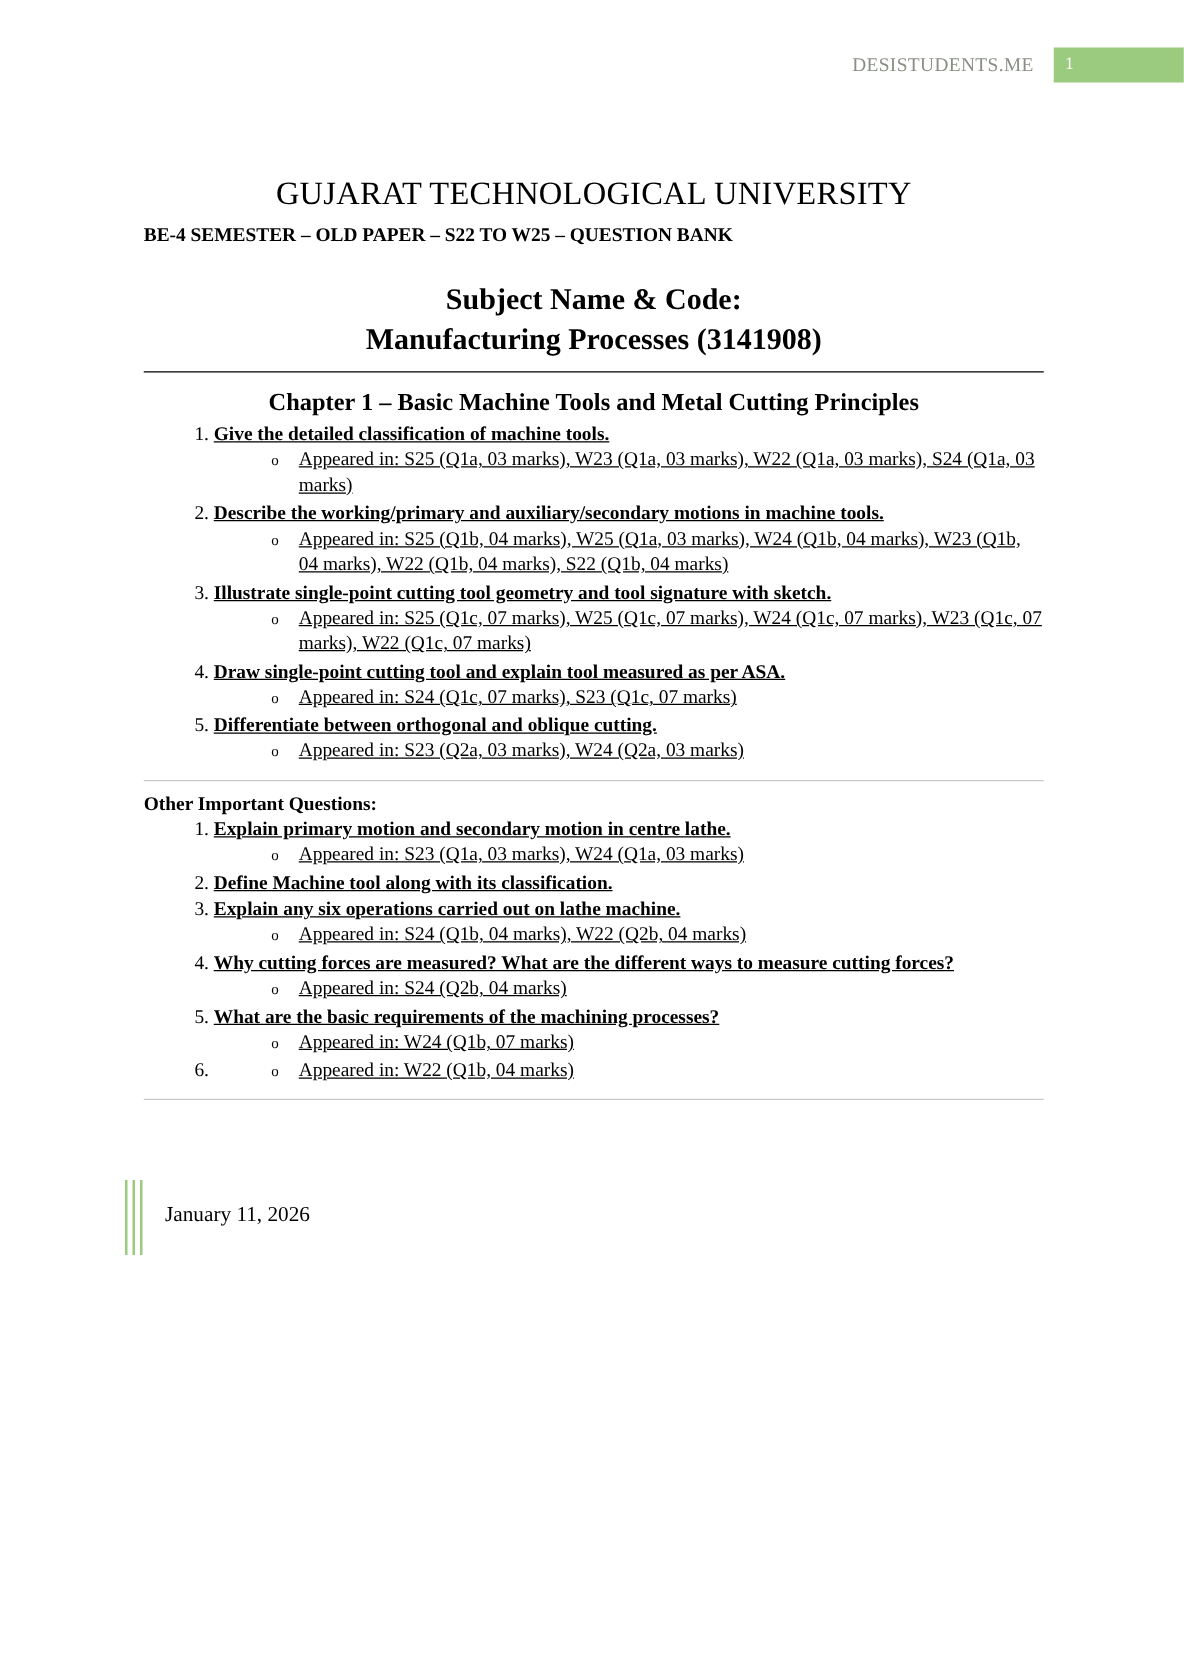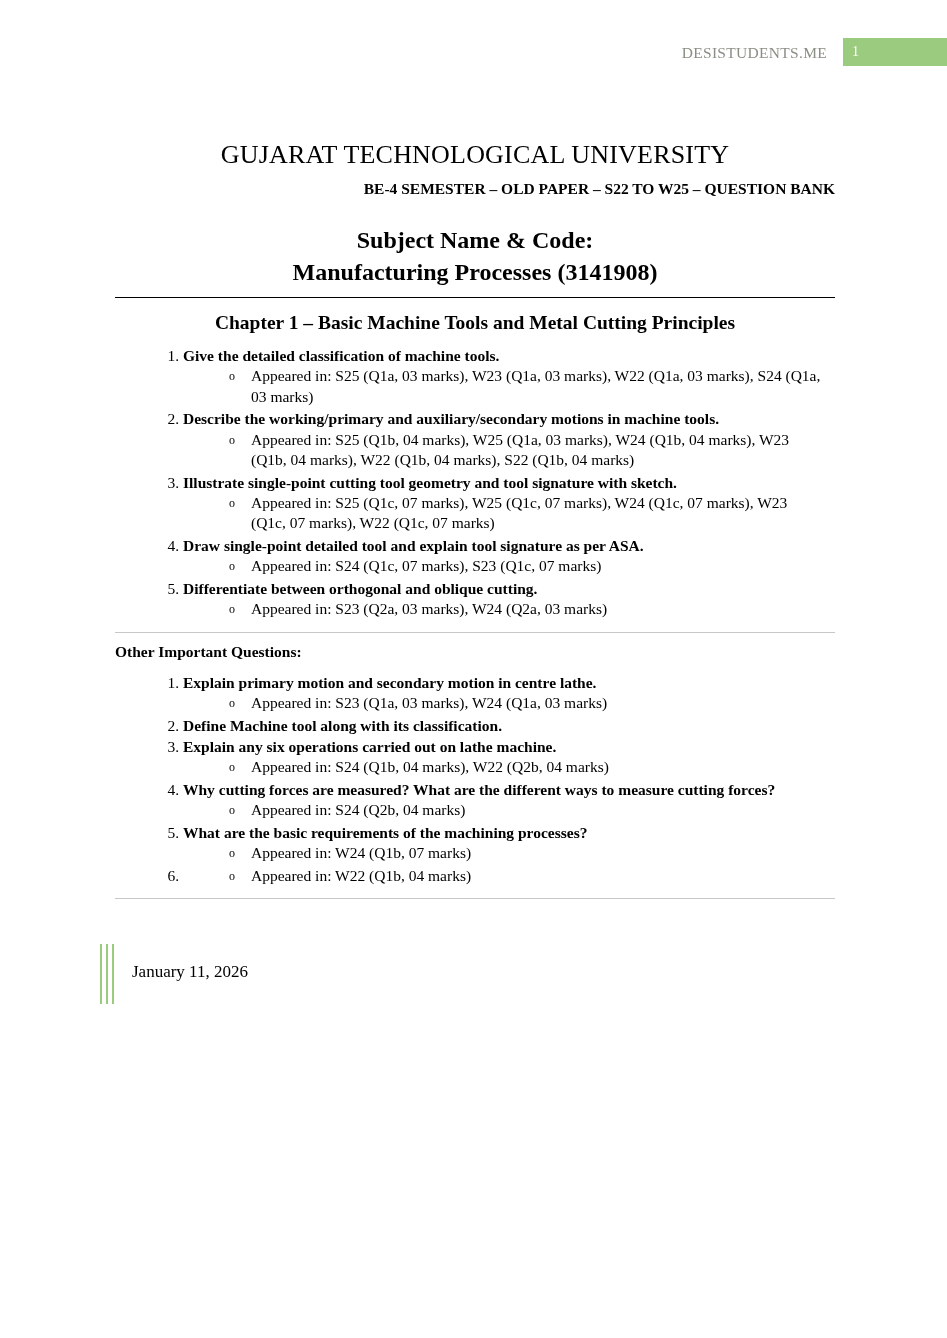--- a/index.html
+++ b/index.html
@@ -67,21 +67,21 @@
   }
 
   .doc-title {
     text-align: center;
     font-size: 26px;
     font-weight: normal;
     letter-spacing: 0.2px;
     margin: 0 0 10px 0;
   }
   .doc-subtitle {
-    text-align: right;
+    text-align: left;
     font-size: 15.5px;
     font-weight: bold;
     margin: 0 0 26px 0;
   }
   .subject-block {
     text-align: center;
     font-size: 24px;
     font-weight: bold;
     line-height: 1.35;
     margin: 0 0 8px 0;
@@ -98,23 +98,24 @@
     font-weight: bold;
     margin: 0 0 4px 0;
   }
   .section-label {
     font-size: 15.5px;
     font-weight: bold;
     margin: 0 0 1px 0;
   }
 
   ol.qlist {
-    margin: 12px;
+    margin: 0;
     padding-left: 56px;
     list-style-type: decimal;
+    text-decoration: underline;
   }
   ol.qlist > li {
     font-size: 15.5px;
     font-weight: bold;
     margin: 0 0 1px 0;
     line-height: 1.32;
   }
   ol.qlist > li::marker {
     font-weight: normal;
   }
@@ -220,21 +221,21 @@
           <li>Appeared in: S25 (Q1b, 04 marks), W25 (Q1a, 03 marks), W24 (Q1b, 04 marks), W23 (Q1b, 04 marks), W22 (Q1b, 04 marks), S22 (Q1b, 04 marks)</li>
         </ul>
       </li>
       <li>
         <span class="qtext">Illustrate single-point cutting tool geometry and tool signature with sketch.</span>
         <ul class="alist">
           <li>Appeared in: S25 (Q1c, 07 marks), W25 (Q1c, 07 marks), W24 (Q1c, 07 marks), W23 (Q1c, 07 marks), W22 (Q1c, 07 marks)</li>
         </ul>
       </li>
       <li>
-        <span class="qtext">Draw single-point detailed tool and explain tool signature as per ASA.</span>
+        <span class="qtext">Draw single-point cutting tool and explain tool measured as per ASA.</span>
         <ul class="alist">
           <li>Appeared in: S24 (Q1c, 07 marks), S23 (Q1c, 07 marks)</li>
         </ul>
       </li>
       <li>
         <span class="qtext">Differentiate between orthogonal and oblique cutting.</span>
         <ul class="alist">
           <li>Appeared in: S23 (Q2a, 03 marks), W24 (Q2a, 03 marks)</li>
         </ul>
       </li>

